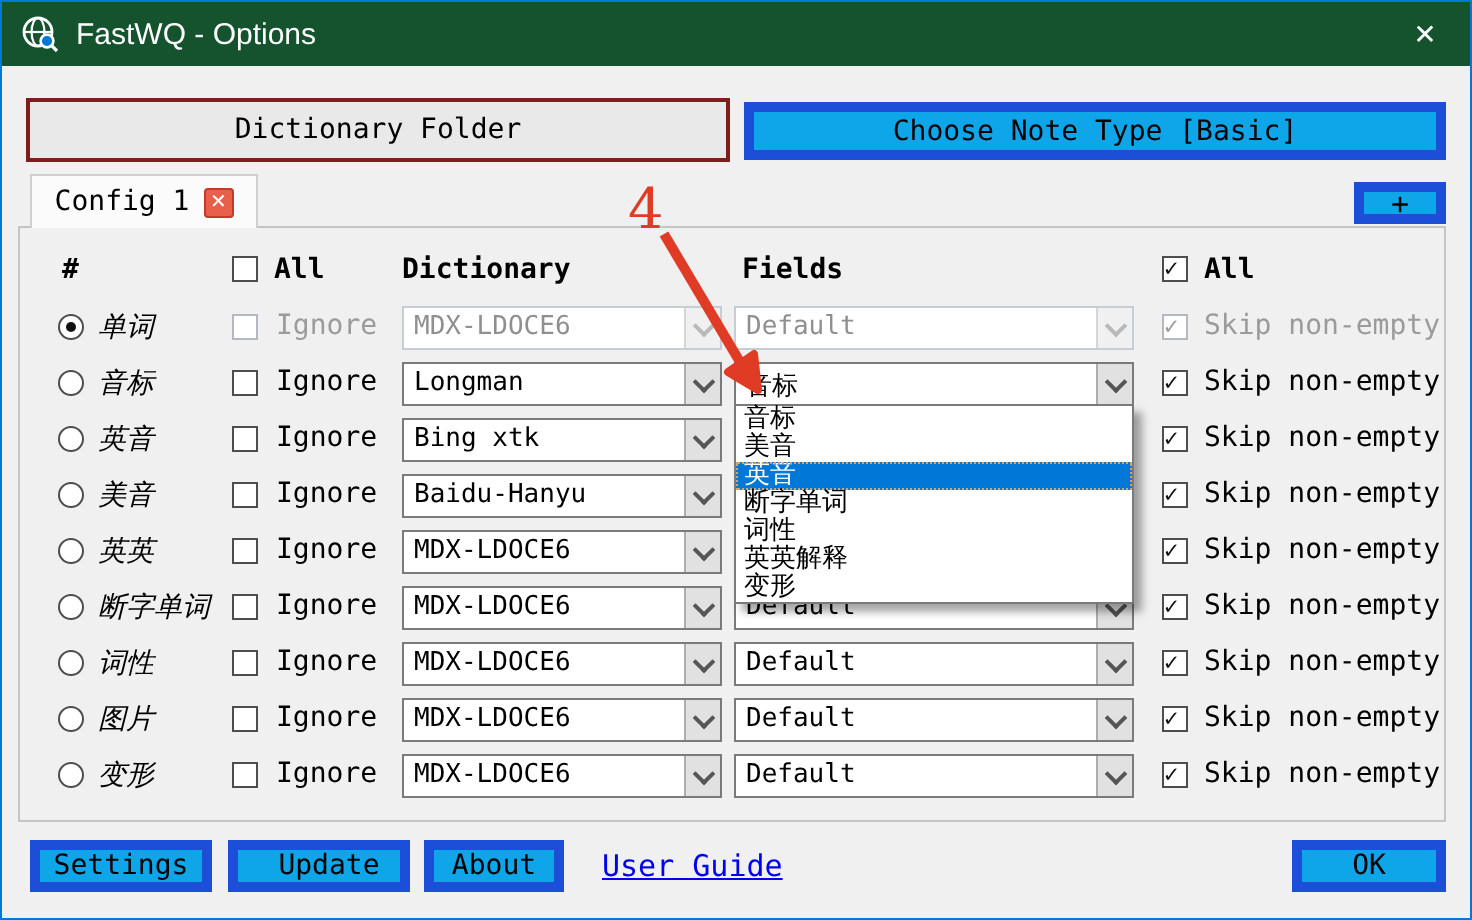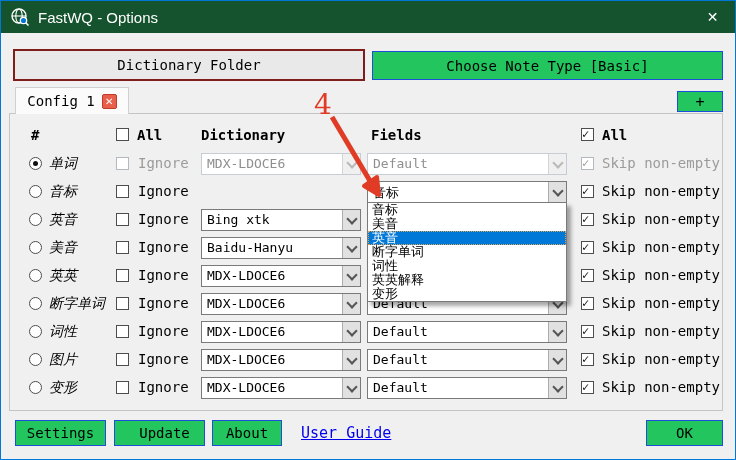--- a/index.html
+++ b/index.html
@@ -12,21 +12,21 @@
   
   .titlebar { position:absolute; left:0; top:0; width:100%; height:32px; background:#14532d;
               display:flex; align-items:center; color:#fff; }
   .app-icon { width:20px; height:20px; margin-left:9px; }
   .title-text { margin-left:8px; font-family:"Liberation Sans",sans-serif; font-size:15px; }
   .close-btn { position:absolute; right:0; top:0; width:45px; height:32px; display:flex;
                align-items:center; justify-content:center; font-size:14px; cursor:default;
                font-family:"Liberation Sans",sans-serif; }
 
   
-  .btn { position:absolute; background:#22c55e; border:1px solid #1d4ed8; font-size:14px;
+  .btn { position:absolute; background:#0ea5e9; border:5px solid #1d4ed8; font-size:14px;
          display:flex; align-items:center; justify-content:center;
          font-family:"DejaVu Sans Mono","Liberation Mono",monospace; color:#000; }
 
   .btn-dictfolder { left:12px; top:48px; width:352px; height:32px; border:2px solid #7f1d1d;
                     background:#e9e9e9; }
   .btn-notetype  { left:371px; top:50px; width:351px; height:29px; }
 
   
   .tab { position:absolute; left:14px; top:86px; width:114px; height:27px; background:#fbfbfb;
          border:1px solid #d0d0d0; border-bottom:none; display:flex; align-items:center;
@@ -157,20 +157,24 @@
       </div>
     <span class="cb cb-skip checked dis"></span>
     <span class="skiplabel">Skip non-empty</span>
   </div>
 
   <div class="row" style="top:177px;">
     <span class="radio"></span>
     <span class="rlabel">音标</span>
     <span class="cb cb-ign"></span>
     <span class="ignlabel">Ignore</span>
+    <div class="combo c-dict">
+        <span class="val">Longman</span>
+        <span class="arrowbox"></span>
+      </div>
     <div class="combo c-fields">
         <span class="val">音标</span>
         <span class="arrowbox"></span>
       </div>
     <span class="cb cb-skip checked"></span>
     <span class="skiplabel">Skip non-empty</span>
   </div>
 
   <div class="row" style="top:205px;">
     <span class="radio"></span>

